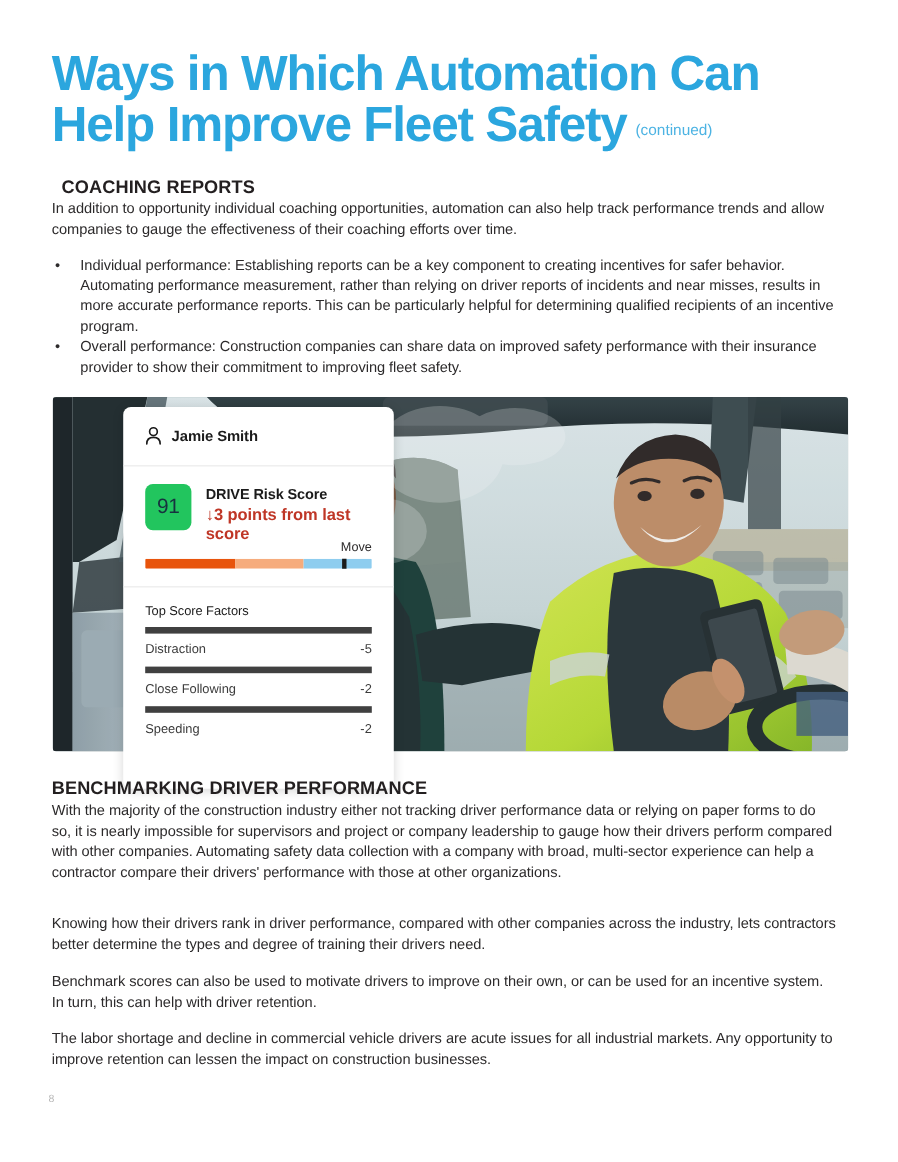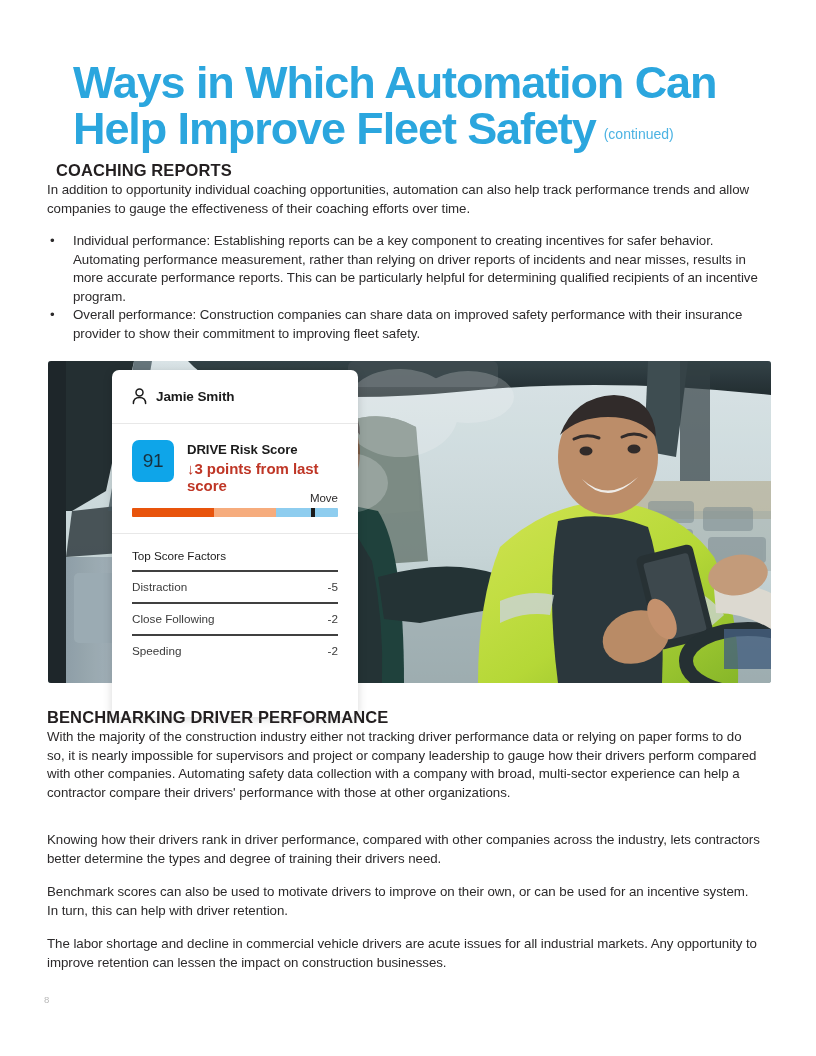--- a/index.html
+++ b/index.html
@@ -18,23 +18,22 @@
 
   .page {
     position: absolute;
     inset: 0;
   }
 
   
   .title-block {
     position: absolute;
     left: 47px;
-    top: 60px;
+    top: 44px;
     width: 700px;
-    margin-left: 26px;
   }
   .page-title {
     font-size: 45px;
     line-height: 45px;
     font-weight: 700;
     letter-spacing: -1.1px;
     color: #2ba6de;
     margin: 0;
     display: inline;
   }
@@ -225,21 +224,21 @@
     margin-bottom: 8px;
     letter-spacing: -0.05px;
   }
   .factor-row {
     display: flex;
     justify-content: space-between;
     align-items: center;
     font-size: 11.7px;
     color: #3b3b3b;
     padding: 8px 0 9px 0;
-    border-top: 2px solid #404040;
+    border-top: 6px solid #404040;
   }
   .factor-row:first-of-type { border-top: none; padding-top: 0; }
   .factor-value { color: #3b3b3b; }
 
   
   .footer {
     position: absolute;
     left: 44px;
     top: 994px;
     width: 730px;
@@ -406,21 +405,21 @@
         <svg width="15" height="17" viewBox="0 0 15 17">
           <circle cx="7.5" cy="4.4" r="3.5" fill="none" stroke="#1b1b1b" stroke-width="1.5"></circle>
           <path d="M1.4 15.6 Q1.4 9.6 7.5 9.6 Q13.6 9.6 13.6 15.6" fill="none" stroke="#1b1b1b" stroke-width="1.5" stroke-linecap="round"></path>
         </svg>
       </span>
       <span class="card-name">Jamie Smith</span>
     </div>
 
     <div class="score-section">
       <div class="score-row">
-        <div class="score-chip" style="background: #0ea5e9;">
+        <div class="score-chip" style="background: #22c55e;">
           <span class="score-chip-value">91</span>
         </div>
         <div class="score-meta">
           <div class="score-title">DRIVE Risk Score</div>
           <div class="score-delta" style="color: rgb(191, 54, 38);">↓3 points from last score</div>
         </div>
       </div>
 
       <div class="gauge-wrap">
         <div class="gauge-label">Move</div>

